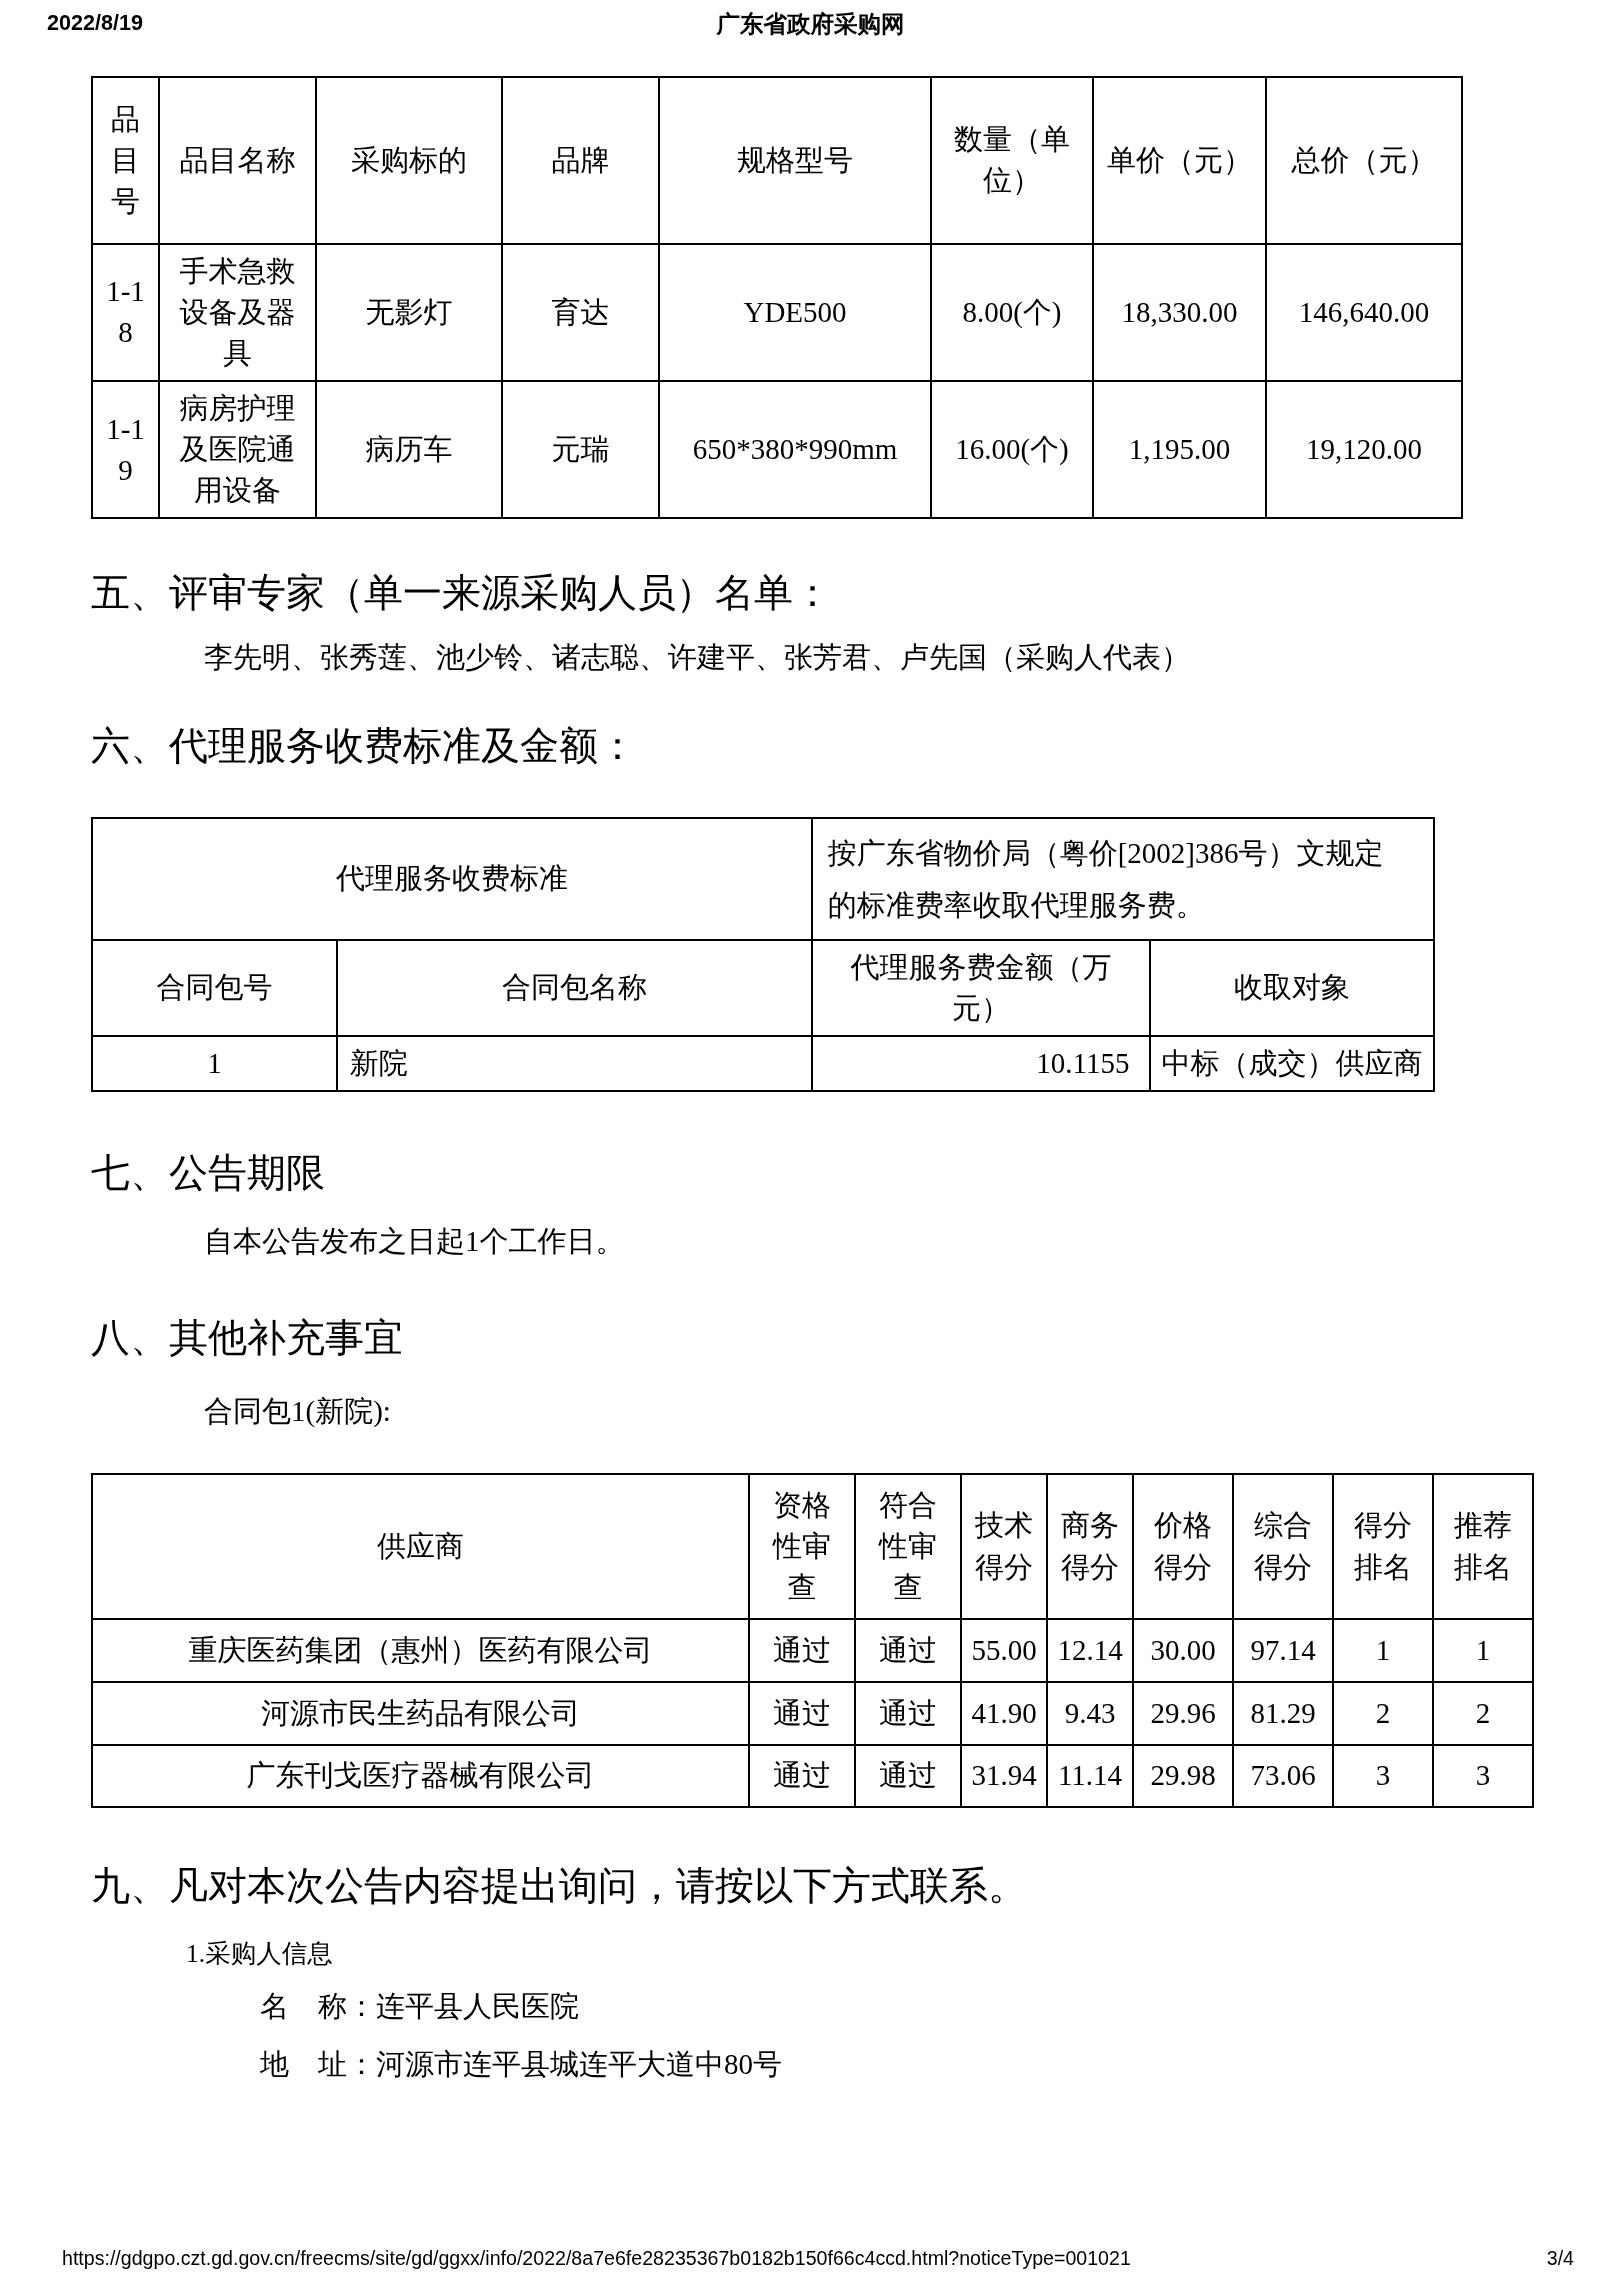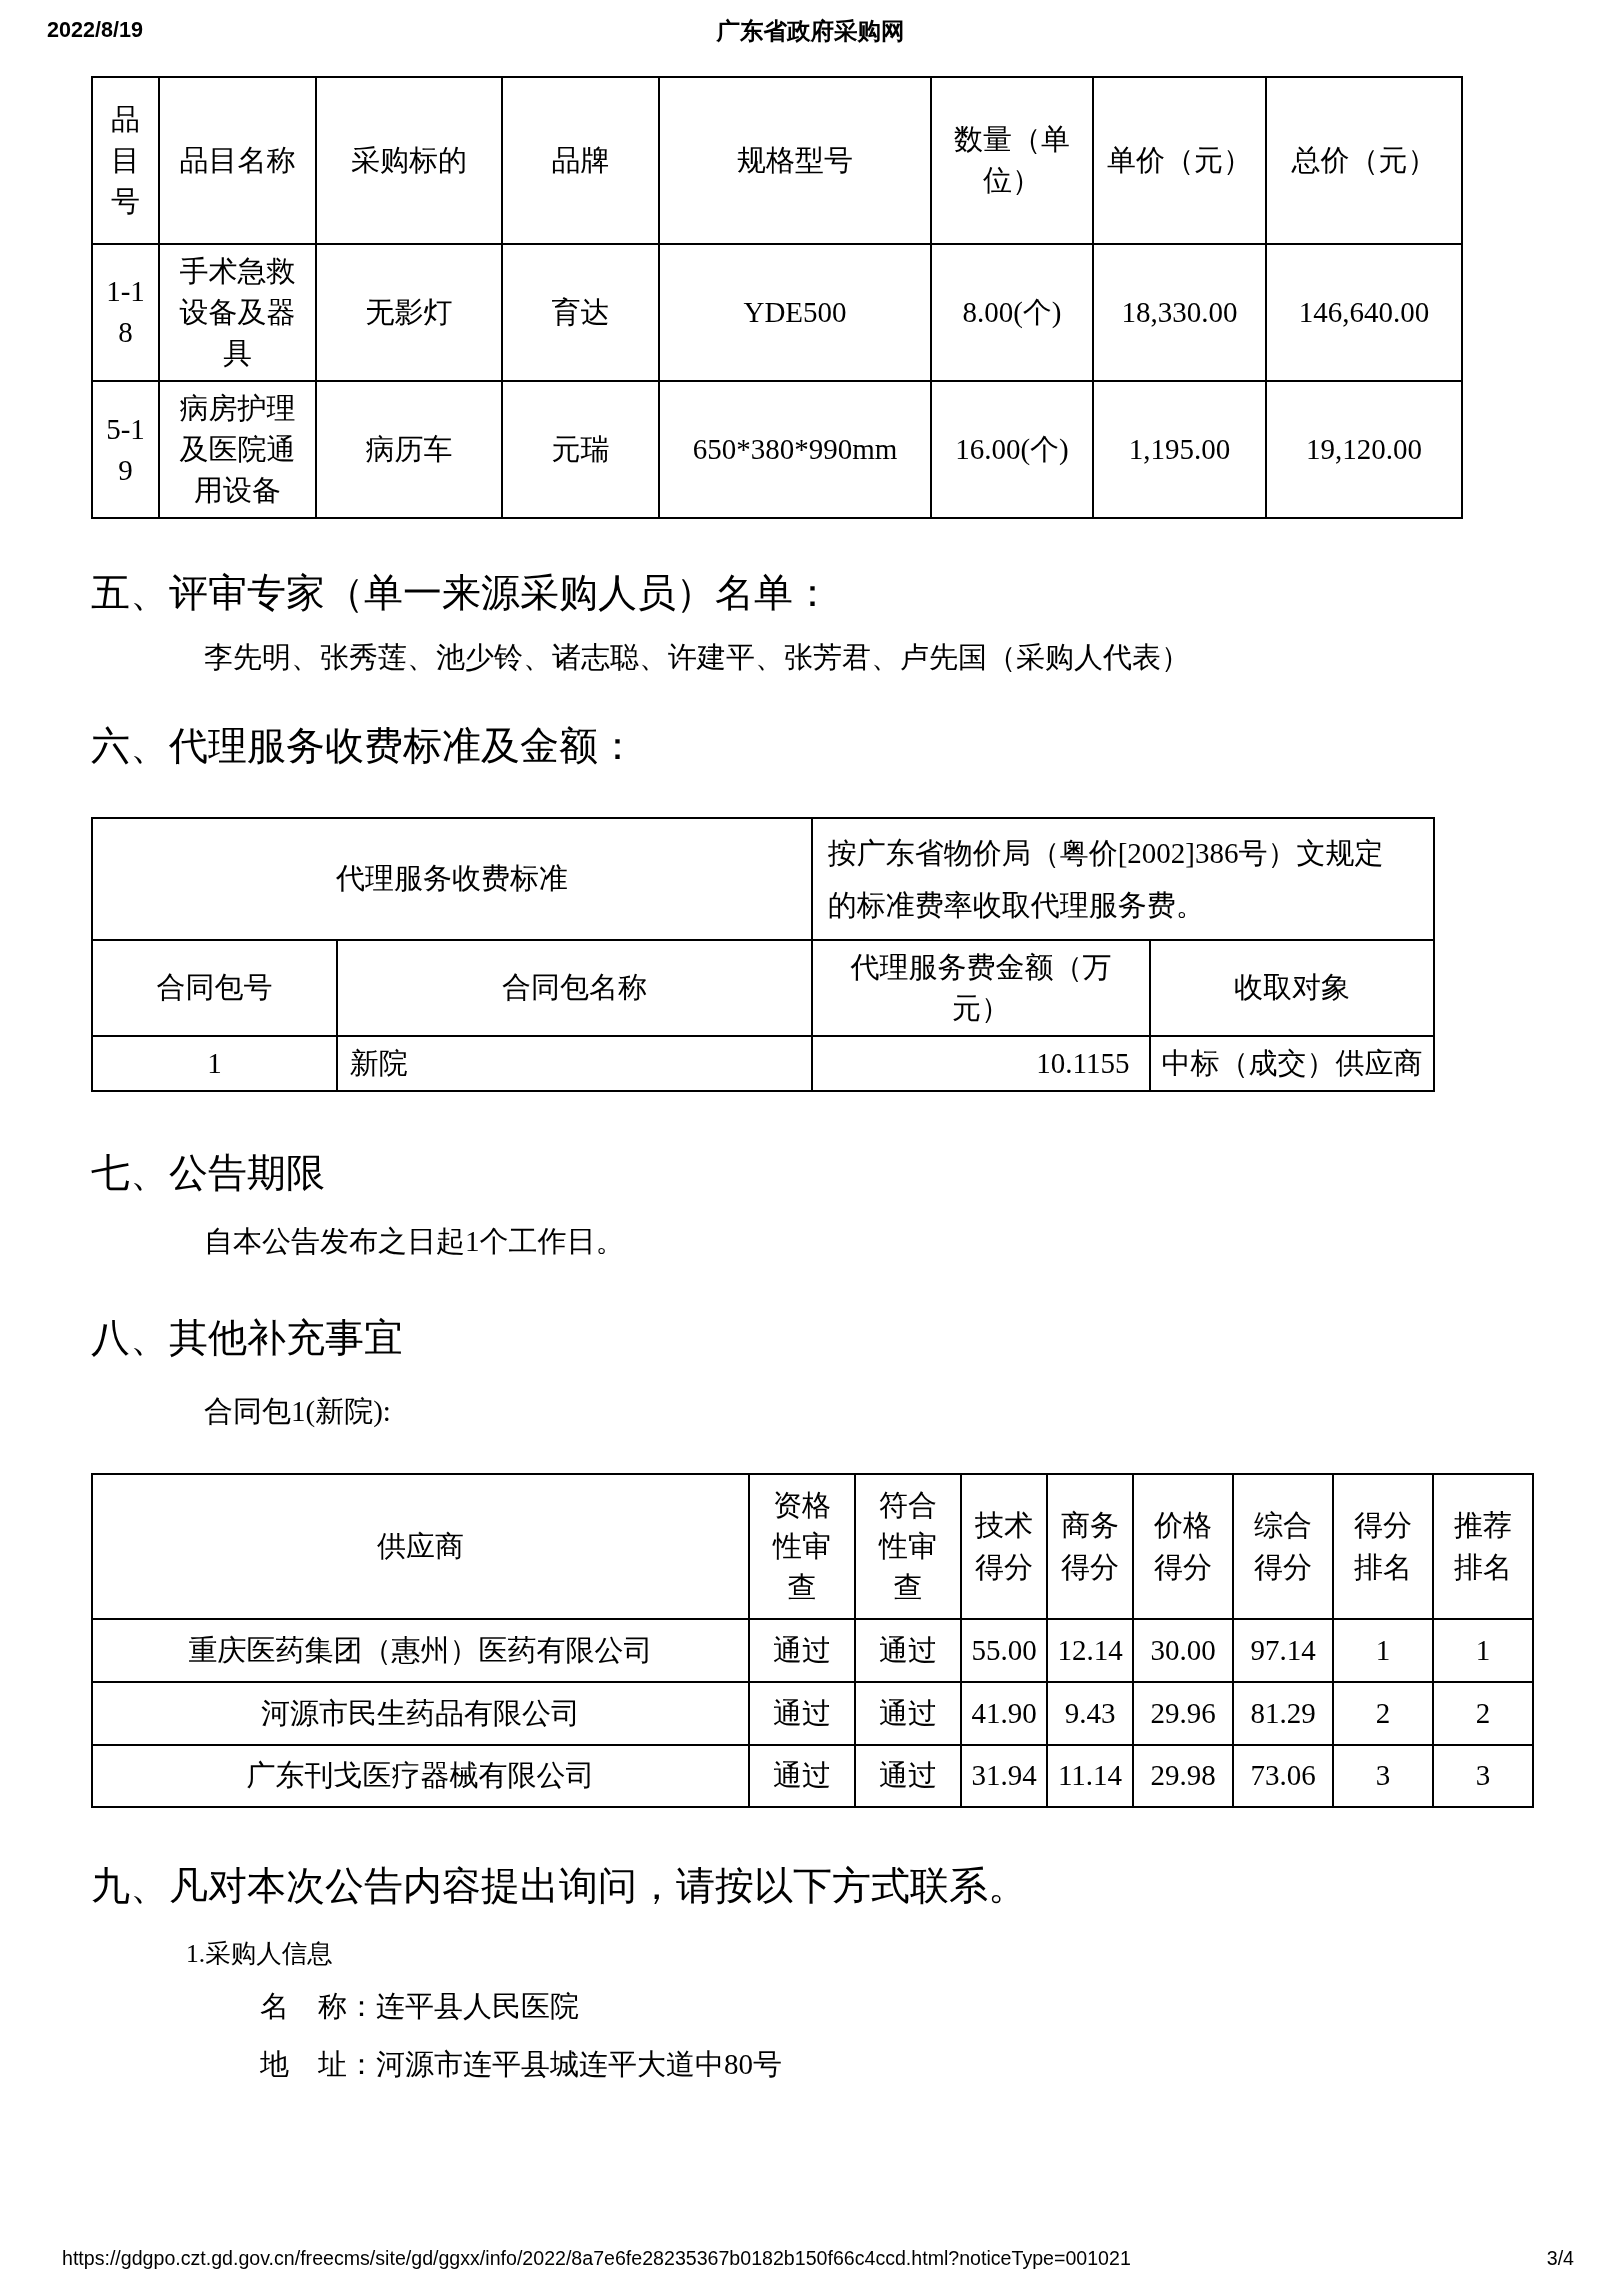--- a/index.html
+++ b/index.html
@@ -2,21 +2,21 @@
 <html><head>
 <meta charset="utf-8">
 <style>
   html,body{margin:0;padding:0;}
   body{
     width:1621px;height:2293px;
     background:#ffffff;color:#000;
     font-family:"Liberation Serif","DejaVu Serif",serif;
     position:relative;overflow:hidden;
   }
-  .page-header{position:absolute;top:15px;left:0;right:0;height:33px;}
+  .page-header{position:absolute;top:8px;left:0;right:0;height:33px;}
   .print-date{position:absolute;left:47px;top:2px;font-size:21.6px;font-weight:bold;font-family:"Liberation Sans",sans-serif;}
   .site-title{text-align:center;font-size:23.5px;font-weight:bold;}
   .content{margin:0 91px;padding-top:76px;}
 
   table{border-collapse:collapse;table-layout:fixed;border:2.9px solid #000;}
   th,td{border:2px solid #000;font-weight:normal;vertical-align:middle;text-align:center;
         font-size:29px;line-height:1.42;padding:5.9px 7.8px;overflow:hidden;}
 
   
   .t-items{width:1369px;}
@@ -104,21 +104,21 @@
         <td class="brk">1-18</td>
         <td>手术急救设备及器具</td>
         <td>无影灯</td>
         <td>育达</td>
         <td>YDE500</td>
         <td class="qty">8.00(个)</td>
         <td class="num-r">18,330.00</td>
         <td class="num-r">146,640.00</td>
       </tr>
       <tr>
-        <td class="brk">5-19</td>
+        <td class="brk">1-19</td>
         <td>病房护理及医院通用设备</td>
         <td>病历车</td>
         <td>元瑞</td>
         <td>650*380*990mm</td>
         <td class="qty">16.00(个)</td>
         <td class="num-r">1,195.00</td>
         <td class="num-r">19,120.00</td>
       </tr>
     </tbody>
   </table>

